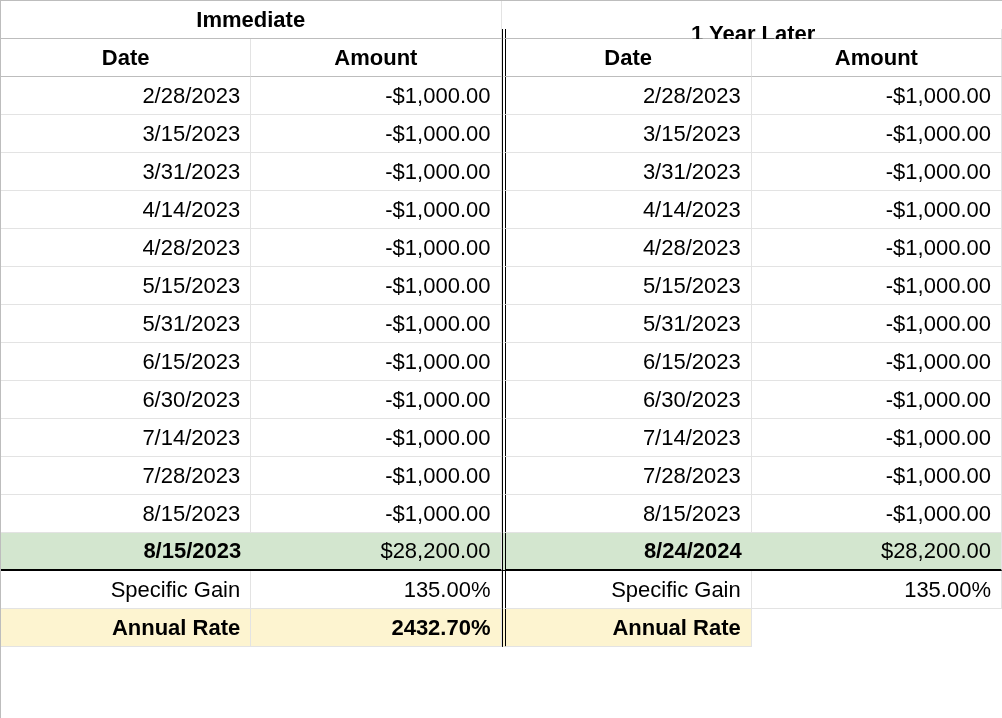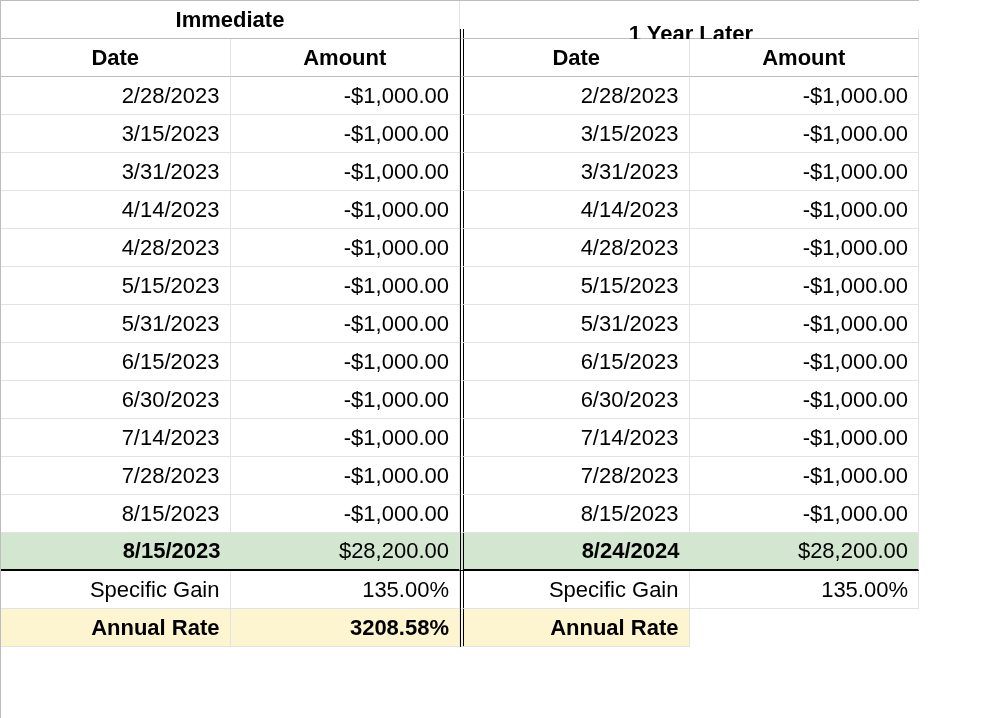--- a/index.html
+++ b/index.html
@@ -4,21 +4,21 @@
 <style>
   html,body{
     margin:0;
     padding:0;
     background:#ffffff;
     font-family:"Helvetica Neue",Helvetica,Arial,sans-serif;
     font-size:22px;
     color:#000;
   }
   .sheet{
-    width:919px;
+    width:1002px;
     height:718px;
     box-sizing:border-box;
     border-top:1px solid #bdbdbd;
     border-left:1px solid #bdbdbd;
     display:grid;
     grid-template-columns:1fr 1fr 1fr 1fr;
     grid-auto-rows:38px;
   }
   .cell{
     box-sizing:border-box;
@@ -122,16 +122,16 @@
   <div class="cell right green thickbot">$28,200.00</div>
   <div class="cell right bold green green-dateL thickbot col3">8/24/2024</div>
   <div class="cell right green thickbot">$28,200.00</div>
 
   <div class="cell right">Specific Gain</div>
   <div class="cell right">135.00%</div>
   <div class="cell right col3">Specific Gain</div>
   <div class="cell right">135.00%</div>
 
   <div class="cell right bold yellow">Annual Rate</div>
-  <div class="cell right bold yellow">3208.58%</div>
+  <div class="cell right bold yellow">2432.70%</div>
   <div class="cell right bold yellow col3">Annual Rate</div>
 
 </div>
 
 </body></html>

